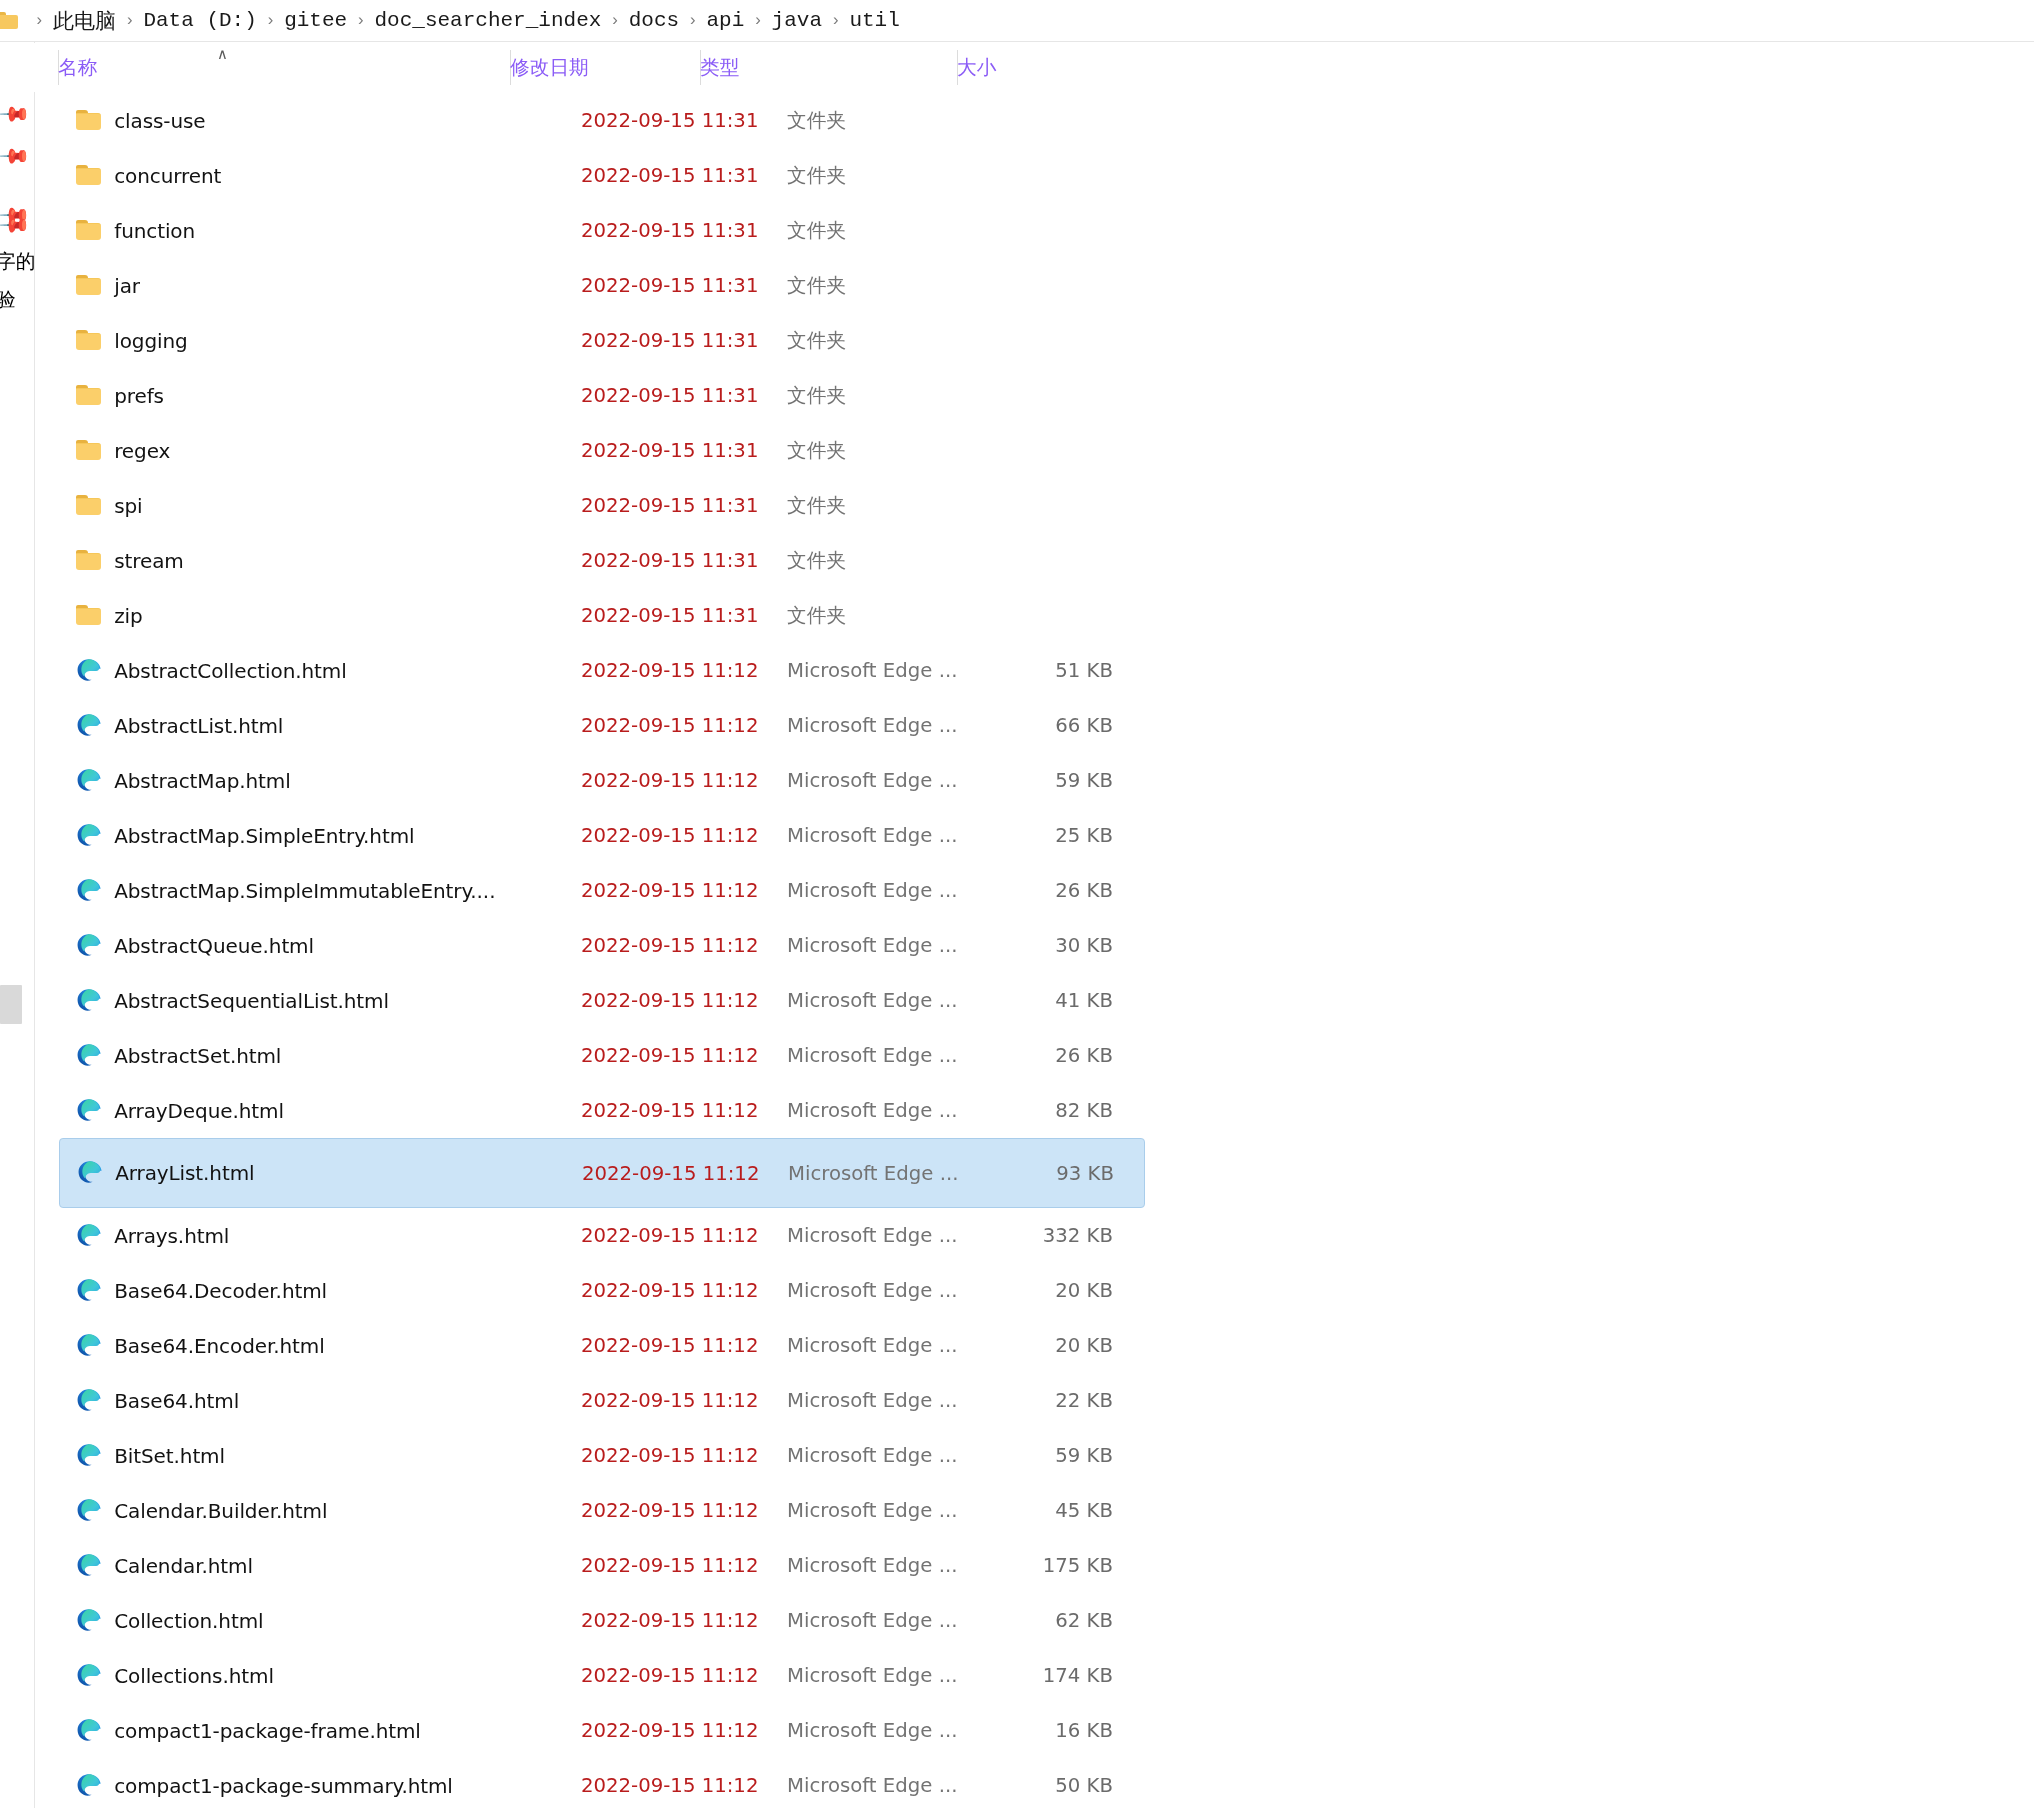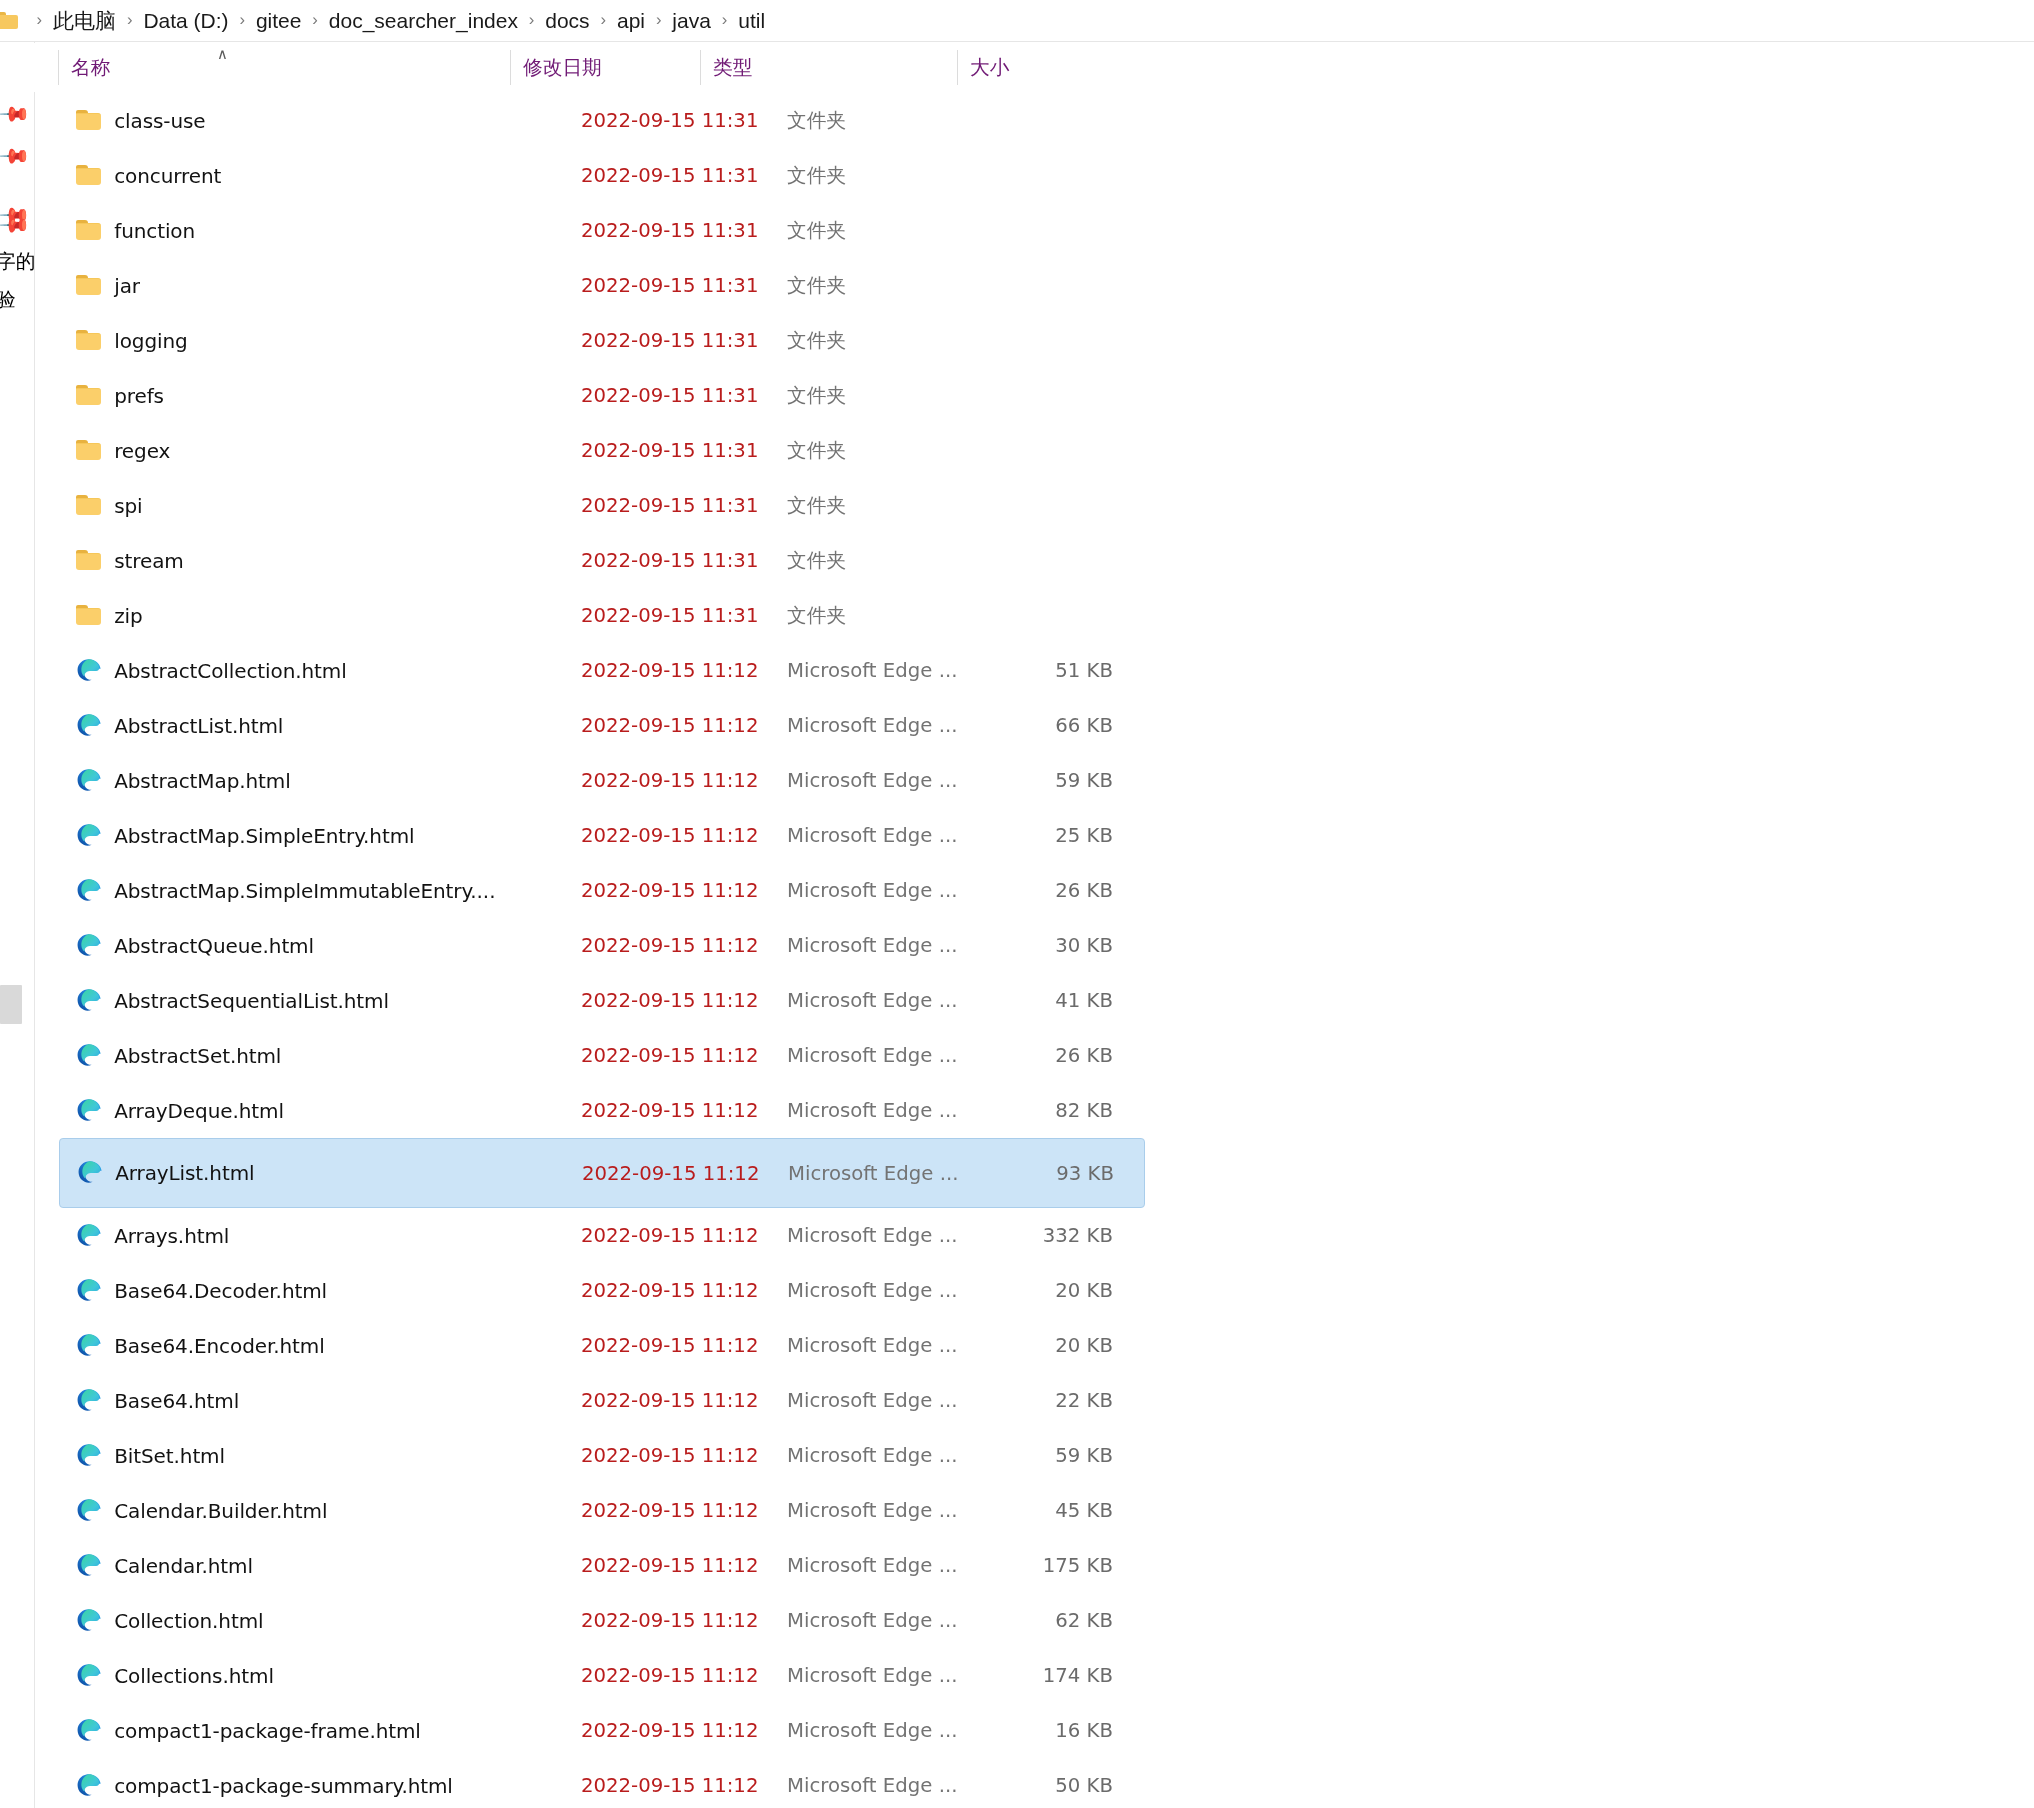--- a/index.html
+++ b/index.html
@@ -86,21 +86,21 @@
   .bc-folder-icon .body {
     position: absolute; left: 0; top: 3px;
     width: 21.7px; height: 14.8px;
     background: #f7c85f;
     border-radius: 1px 2px 2px 2px;
   }
   .bc-item {
     font-size: 21px;
     color: #1a1a1a;
     white-space: nowrap;
-    font-family: Liberation Sans, sans-serif;
+    font-family: Liberation Mono, monospace;
     padding: 2px 2px;
   }
   .bc-sep {
     font-size: 16.7px;
     color: #7b7b7b;
     margin: 0 8.9px;
     line-height: 1;
     user-select: none;
   }
 
@@ -113,23 +113,23 @@
     height: 49px;
     background: #ffffff;
   }
   .col-cell {
     position: absolute;
     top: 0;
     height: 49px;
     display: flex;
     align-items: center;
     font-size: 19.7px;
-    color: #701a75;
+    color: #8b5cf6;
     font-family: "DejaVu Sans", "Liberation Sans", sans-serif;
-    padding-left: 13px;
+    padding-left: 0;
   }
   .col-divider {
     position: absolute;
     top: 6.9px;
     width: 1px;
     height: 35px;
     background: #dcdcdc;
   }
   .sort-caret {
     position: absolute;

